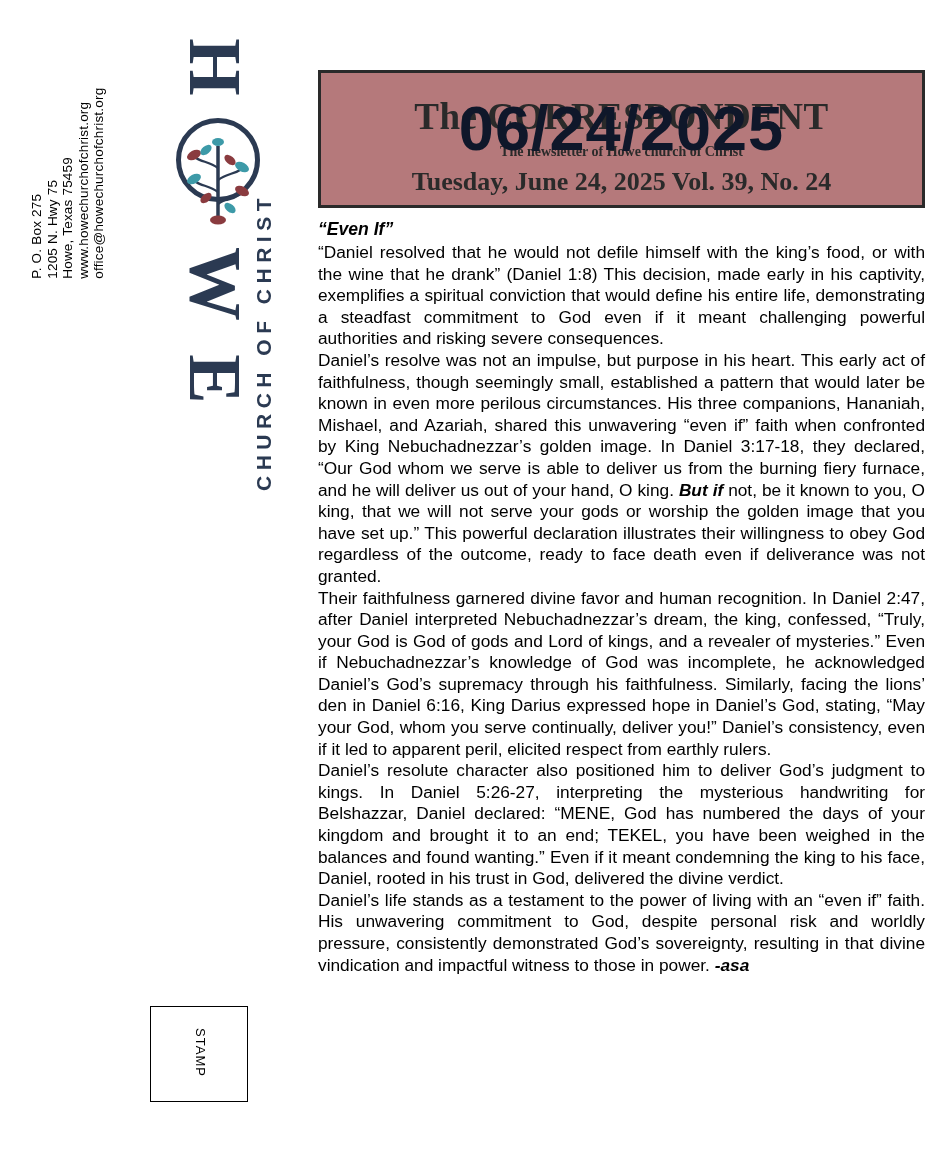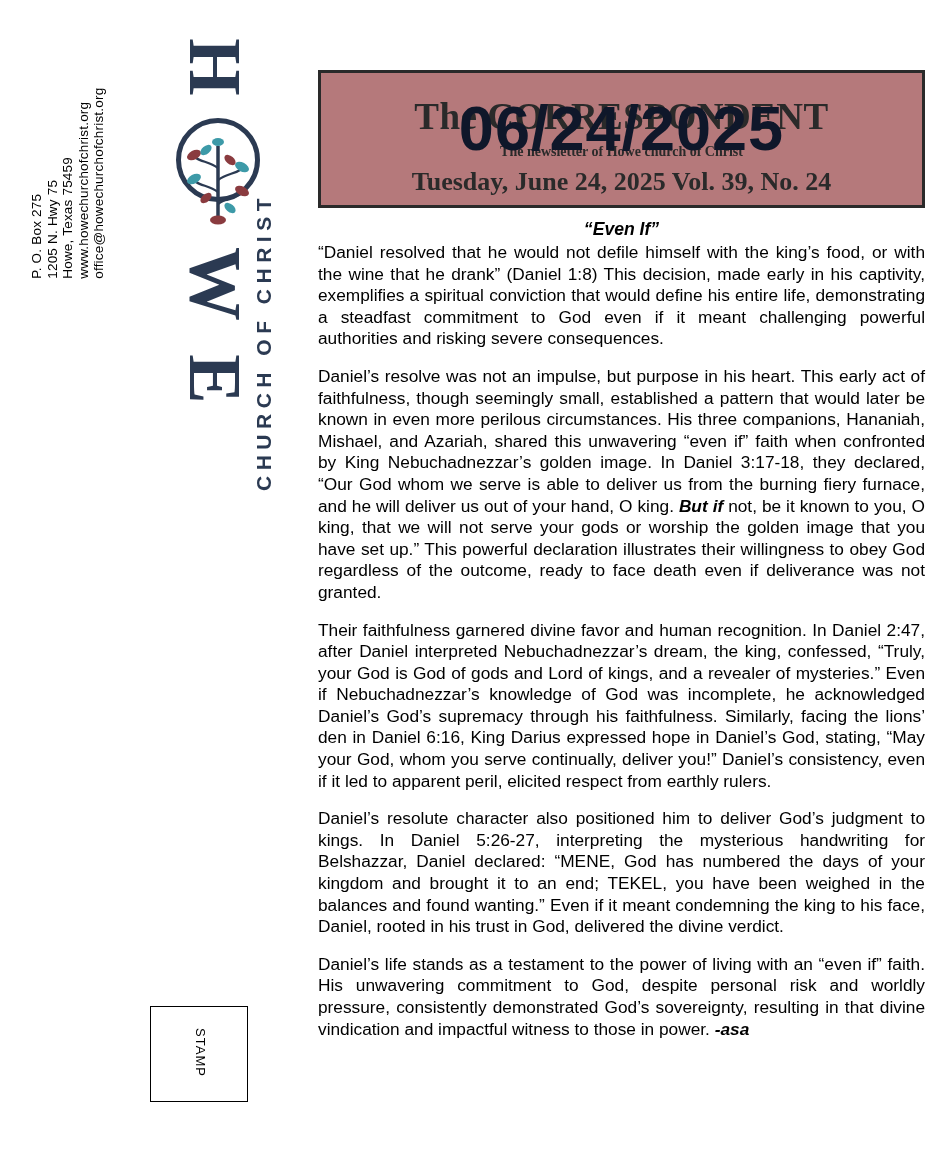--- a/index.html
+++ b/index.html
@@ -189,33 +189,33 @@
 
   
   #article {
     width: 607px;
     margin-top: 9px;
     font-size: 17.3px;
     line-height: 21.6px;
     text-align: justify;
   }
   #article-title {
-    text-align: center;
+    text-align: left;
     font-weight: bold;
     font-style: italic;
     font-size: 17.6px;
     line-height: 24px;
     margin-bottom: 1px;
   }
   #article p {
     margin: 0 0 0 0;
     text-align: justify;
     text-justify: inter-word;
   }
-  #article p + p { margin-top: 16px; }
+  #article p + p { margin-top: 0px; }
   .bi { font-weight: bold; font-style: italic; }
 </style>
 </head>
 <body>
 
 <div id="left-panel">
 
   <div id="address-block">
     <span class="addr-line">P. O. Box 275</span>
     <span class="addr-line">1205 N. Hwy 75</span>

